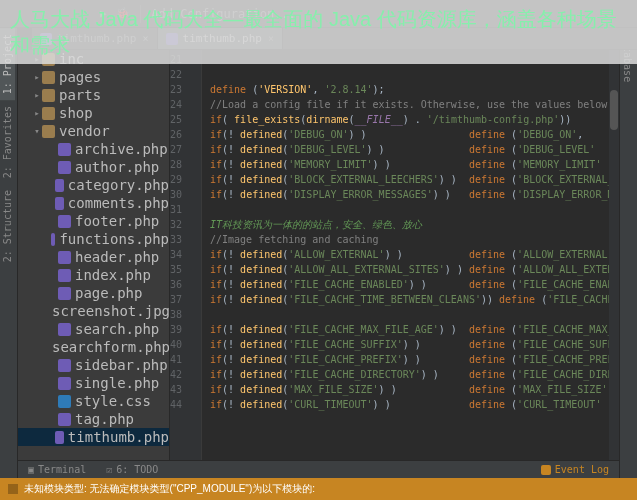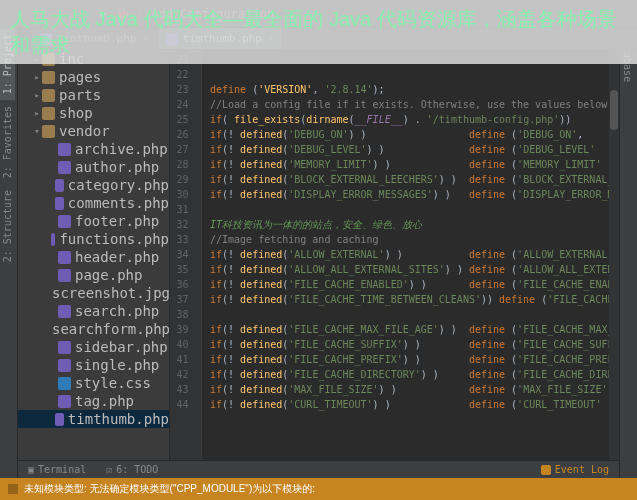--- a/index.html
+++ b/index.html
@@ -27,21 +27,21 @@
 .tree-item .arr{width:10px;font-size:9px;color:#888;text-align:center}
 .tree-item .fic{width:13px;height:13px;margin-right:4px;display:inline-block;border-radius:2px}
 .fic.folder{background:#9a7d4e}
 .fic.php{background:#6e5cb5}
 .fic.css{background:#2e7bb8}
 .fic.img{background:#a35a9e}
 .tree-item .lbl{color:#bbb;font-size:14px}
 .tree-item.d1{padding-left:14px}
 .tree-item.d2{padding-left:30px}
 .editor{position:absolute;top:50px;left:170px;right:18px;bottom:40px;background:#2b2b2b;display:flex;overflow:hidden}
-.gutter{width:32px;background:#313335;border-right:1px solid #3a3a3a;text-align:center;padding-right:6px;padding-top:2px}
+.gutter{width:32px;background:#313335;border-right:1px solid #3a3a3a;text-align:left;padding-right:6px;padding-top:2px}
 .ln{height:15px;line-height:15px;font-size:10px;color:#606366}
 .code{flex:1;padding-top:2px;padding-left:8px;overflow:hidden}
 .cl{height:15px;line-height:15px;white-space:pre;font-size:10px}
 .kw{color:#cc7832}
 .str{color:#6a8759}
 .cm{color:#808080}
 .cm-cn{color:#629755;font-style:italic}
 .fn{color:#ffc66d}
 .con{color:#9876aa;font-style:italic}
 .op{color:#a9b7c6}
@@ -140,20 +140,25 @@
     </div>
     <div class="tree-item d2">
       <span class="arr"></span>
       <span class="fic php"></span>
       <span class="lbl">functions.php</span>
     </div>
     <div class="tree-item d2">
       <span class="arr"></span>
       <span class="fic php"></span>
       <span class="lbl">header.php</span>
+    </div>
+    <div class="tree-item d2">
+      <span class="arr"></span>
+      <span class="fic php"></span>
+      <span class="lbl">index.php</span>
     </div>
     <div class="tree-item d2">
       <span class="arr"></span>
       <span class="fic php"></span>
       <span class="lbl">page.php</span>
     </div>
     <div class="tree-item d2">
       <span class="arr"></span>
       <span class="fic img"></span>
       <span class="lbl">screenshot.jpg</span>

